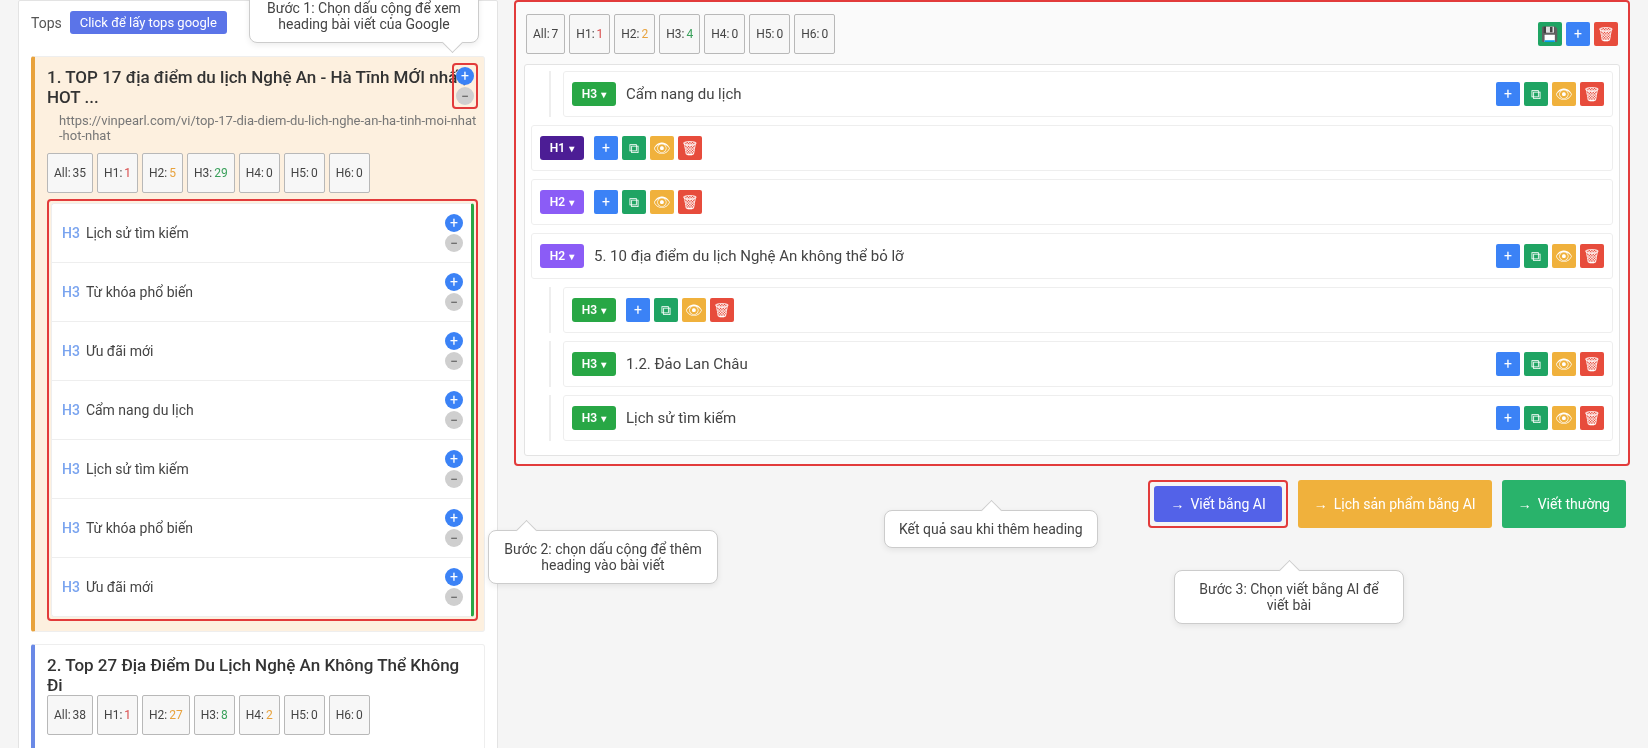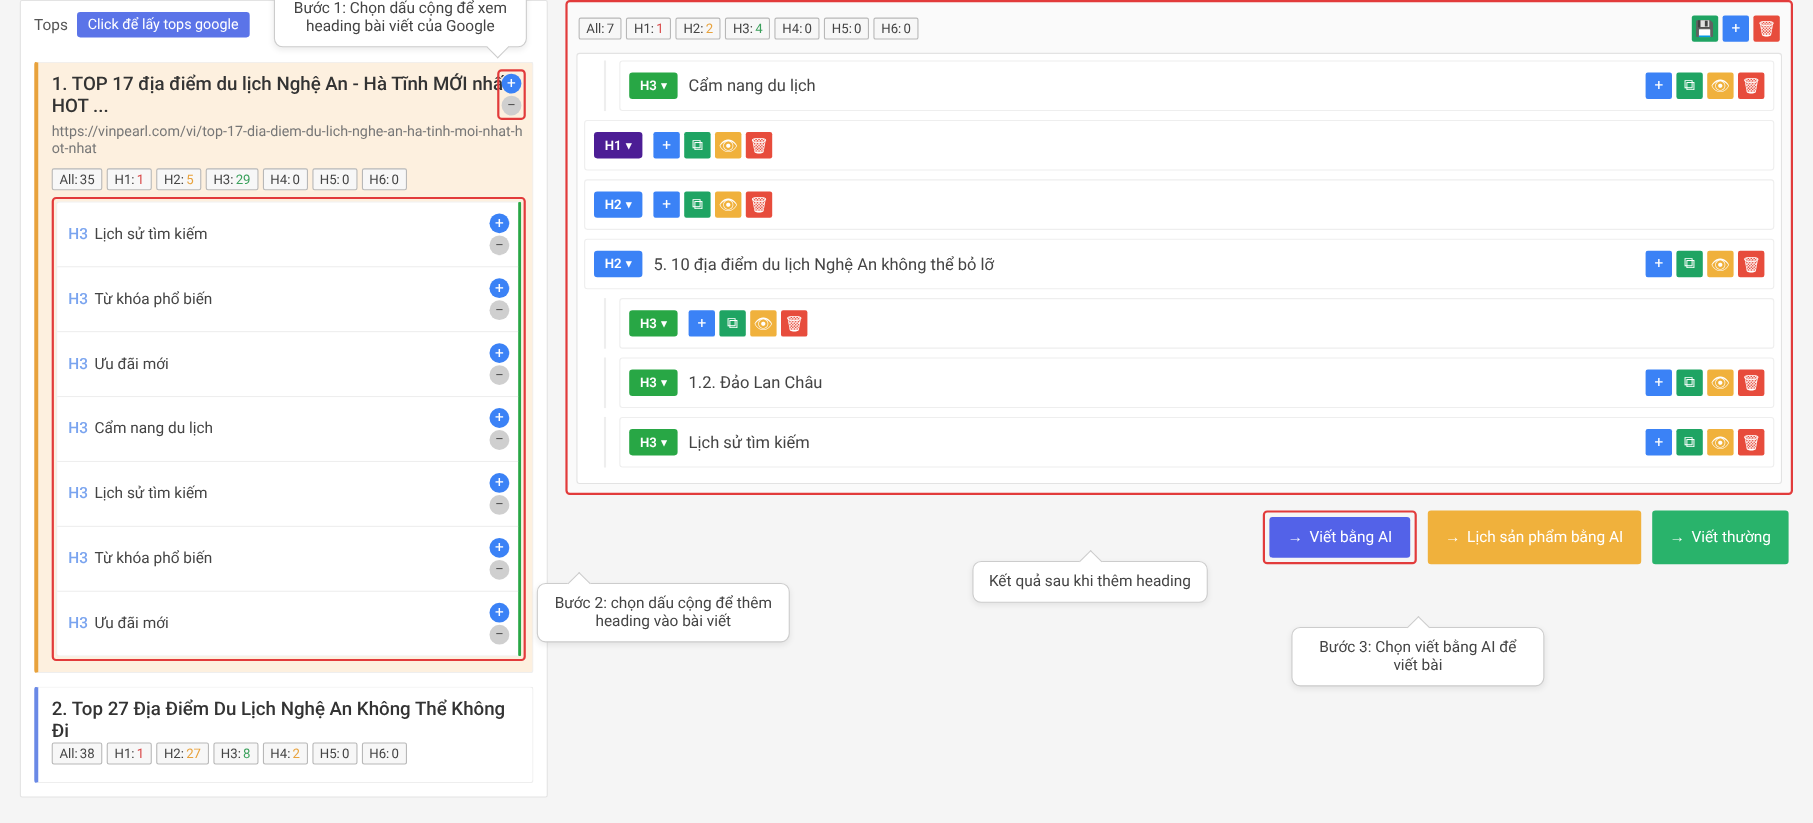--- a/index.html
+++ b/index.html
@@ -9,24 +9,24 @@
   .col-right { flex: 1; }
   .panel { background: #fff; border: 1px solid #e3e3e3; border-radius: 2px; }
 
   .tops-bar { display: flex; align-items: center; gap: 8px; padding: 10px 12px; }
   .tops-bar .label { color: #555; }
   .btn-link { background: #5b74e8; color: #fff; padding: 4px 10px; border-radius: 3px; font-size: 13px; border: none; cursor: pointer; }
 
   .result-item { margin: 12px; border: 1px solid #eee; border-radius: 3px; padding: 10px 6px 10px 12px; position: relative; }
   .result-item.highlight { background: #fdf0df; border-left: 4px solid #e8a23c; }
   .result-item .rt-title { font-size: 17px; color: #333; font-weight: 500; }
-  .result-item .rt-url { font-size: 13px; color: #777; margin: 6px 0 10px 0; word-break: break-all; }
+  .result-item .rt-url { font-size: 13px; color: #777; margin: 6px 0 10px 12px; word-break: break-all; }
 
   .hcounts { display: flex; flex-wrap: wrap; gap: 4px; margin-bottom: 6px; }
-  .hcount { border: 1px solid #b8b8b8; border-radius: 2px; padding: 2px 6px; font-size: 12px; color: #444; background: #f7f7f7; display: inline-flex; gap: 2px; }
+  .hcount { border: 1px solid #b8b8b8; border-radius: 2px; padding: 12px 6px; font-size: 12px; color: #444; background: #f7f7f7; display: inline-flex; gap: 2px; }
   .hcount .val.red { color: #d94b4b; }
   .hcount .val.orange { color: #e8a23c; }
   .hcount .val.green { color: #3aa05b; }
 
   .headlist { border: 1px solid #eee; border-radius: 3px; background: #fff; }
   .headrow { display: flex; align-items: center; padding: 10px 8px 10px 10px; border-bottom: 1px solid #eee; }
   .headrow:last-child { border-bottom: none; }
   .headrow .htag { color: #7aa4ef; font-weight: 500; margin-right: 6px; font-size: 14px; }
   .headrow .htxt { flex: 1; color: #444; font-size: 14px; }
   .pmcol { display: flex; flex-direction: column; gap: 2px; }
@@ -48,21 +48,21 @@
   .sq-blue  { background: #3b82f6; }
   .sq-red   { background: #e74c3c; }
   .sq-orange{ background: #f0b13c; }
   .sq-teal  { background: #1fa463; }
 
   .outline { border: 1px solid #e3e3e3; border-radius: 3px; background: #fff; padding: 6px 6px; max-height: 420px; overflow-y: auto; }
   .orow { display: flex; align-items: center; gap: 10px; padding: 10px 8px; border: 1px solid #eee; border-radius: 3px; margin-bottom: 8px; background: #fff; }
   .orow .chip { color: #fff; padding: 5px 6px; border-radius: 3px; font-size: 12px; font-weight: 600; display: inline-flex; align-items: center; gap: 4px; min-width: 44px; justify-content: center; }
   .chip .car { font-size: 10px; }
   .chip.h1 { background: #4c1d95; }
-  .chip.h2 { background: #3b82f6; }
+  .chip.h2 { background: #8b5cf6; }
   .chip.h3 { background: #28a745; }
   .orow .otxt { flex: 1; color: #444; font-size: 15px; }
   .orow .orow-actions { display: flex; gap: 4px; }
   .indent-1 { margin-left: 18px; border-left: 2px solid #eee; padding-left: 12px; }
 
   
   .btnbar { display: flex; justify-content: flex-end; gap: 10px; padding: 14px 4px 2px 4px; }
   .btn { border: none; padding: 10px 16px; color: #fff; font-size: 14px; border-radius: 3px; cursor: pointer; display: inline-flex; align-items: center; gap: 6px; }
   .btn.blue { background: #5362e8; }
   .btn.orange { background: #f0b13c; }

